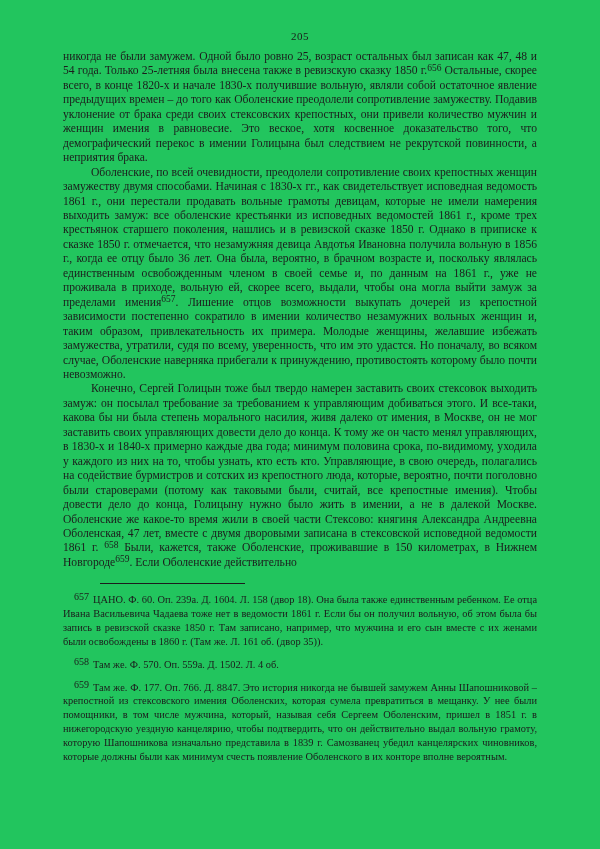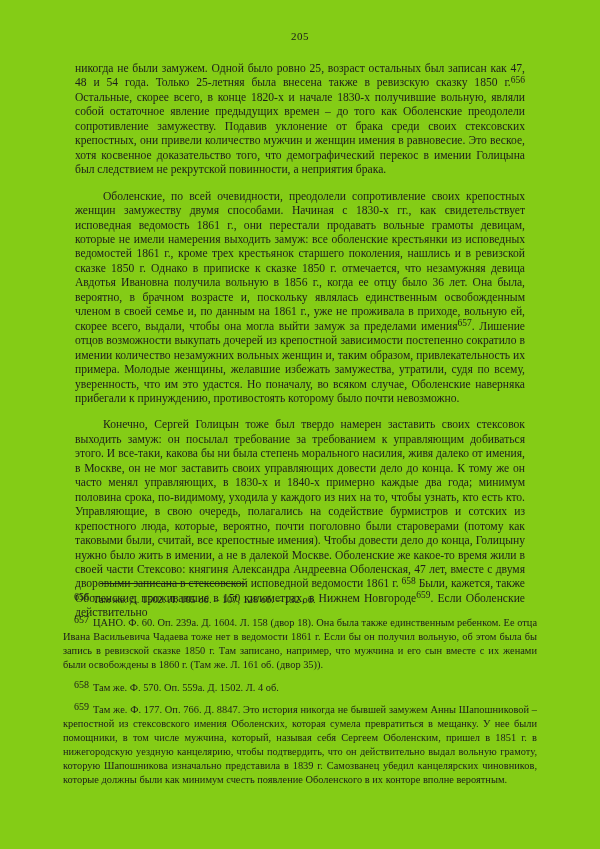--- a/index.html
+++ b/index.html
@@ -5,21 +5,21 @@
   html, body {
     margin: 0;
     padding: 0;
     background: #e9e9e9;
   }
   .page {
     position: relative;
     width: 600px;
     height: 849px;
     margin: 0 auto;
-    background: #84cc16;
+    background: #22c55e;
     color: #1c1c1c;
     font-family: "Liberation Serif", "DejaVu Serif", serif;
     overflow: hidden;
   }
   .page-number {
     position: absolute;
     top: 30px;
     left: 0;
     right: 0;
     text-align: center;
@@ -29,21 +29,21 @@
   .main-text {
     position: absolute;
     top: 50px;
     left: 63px;
     width: 474px;
     font-size: 11.6px;
     line-height: 14.45px;
     text-align: justify;
   }
   .para {
-    margin: 12px;
+    margin: 0;
     padding: 0;
   }
   .para.indent {
     text-indent: 28px;
   }
   sup.fnref {
     font-size: 9.5px;
     line-height: 0;
     position: relative;
     top: -3.5px;
@@ -85,18 +85,17 @@
 
 <div class="page">
   <div class="page-number">205</div>
   <div class="main-text" id="main-text">
       <p class="para">никогда не были замужем. Одной было ровно 25, возраст остальных был записан как 47, 48 и 54 года. Только 25-летняя была внесена также в ревизскую сказку 1850 г.<sup class="fnref">656</sup> Остальные, скорее всего, в конце 1820-х и начале 1830-х получившие вольную, являли собой остаточное явление предыдущих времен – до того как Оболенские преодолели сопротивление замужеству. Подавив уклонение от брака среди своих стексовских крепостных, они привели количество мужчин и женщин имения в равновесие. Это веское, хотя косвенное доказательство того, что демографический перекос в имении Голицына был следствием не рекрутской повинности, а неприятия брака.</p>
       <p class="para indent">Оболенские, по всей очевидности, преодолели сопротивление своих крепостных женщин замужеству двумя способами. Начиная с 1830-х гг., как свидетельствует исповедная ведомость 1861 г., они перестали продавать вольные грамоты девицам, которые не имели намерения выходить замуж: все оболенские крестьянки из исповедных ведомостей 1861 г., кроме трех крестьянок старшего поколения, нашлись и в ревизской сказке 1850 г. Однако в приписке к сказке 1850 г. отмечается, что незамужняя девица Авдотья Ивановна получила вольную в 1856 г., когда ее отцу было 36 лет. Она была, вероятно, в брачном возрасте и, поскольку являлась единственным освобожденным членом в своей семье и, по данным на 1861 г., уже не проживала в приходе, вольную ей, скорее всего, выдали, чтобы она могла выйти замуж за пределами имения<sup class="fnref">657</sup>. Лишение отцов возможности выкупать дочерей из крепостной зависимости постепенно сократило в имении количество незамужних вольных женщин и, таким образом, привлекательность их примера. Молодые женщины, желавшие избежать замужества, утратили, судя по всему, уверенность, что им это удастся. Но поначалу, во всяком случае, Оболенские наверняка прибегали к принуждению, противостоять которому было почти невозможно.</p>
       <p class="para indent">Конечно, Сергей Голицын тоже был твердо намерен заставить своих стексовок выходить замуж: он посылал требование за требованием к управляющим добиваться этого. И все-таки, какова бы ни была степень морального насилия, живя далеко от имения, в Москве, он не мог заставить своих управляющих довести дело до конца. К тому же он часто менял управляющих, в 1830-х и 1840-х примерно каждые два года; минимум половина срока, по-видимому, уходила у каждого из них на то, чтобы узнать, кто есть кто. Управляющие, в свою очередь, полагались на содействие бурмистров и сотских из крепостного люда, которые, вероятно, почти поголовно были староверами (потому как таковыми были, считай, все крепостные имения). Чтобы довести дело до конца, Голицыну нужно было жить в имении, а не в далекой Москве. Оболенские же какое-то время жили в своей части Стексово: княгиня Александра Андреевна Оболенская, 47 лет, вместе с двумя дворовыми записана в стексовской исповедной ведомости 1861 г. <sup class="fnref">658</sup> Были, кажется, также Оболенские, проживавшие в 150 километрах, в Нижнем Новгороде<sup class="fnref">659</sup>. Если Оболенские действительно</p>
     </div>
   <div class="footnote-separator"></div>
   <div class="footnotes" id="footnotes">
-      <p class="footnote"><sup class="fnum">656</sup><span>Там же. Д. 1502. Л. 105 об. – 107, 128 об. – 132 об.</span></p>
       <p class="footnote"><sup class="fnum">657</sup><span>ЦАНО. Ф. 60. Оп. 239а. Д. 1604. Л. 158 (двор 18). Она была также единственным ребенком. Ее отца Ивана Васильевича Чадаева тоже нет в ведомости 1861 г. Если бы он получил вольную, об этом была бы запись в ревизской сказке 1850 г. Там записано, например, что мужчина и его сын вместе с их женами были освобождены в 1860 г. (Там же. Л. 161 об. (двор 35)).</span></p>
       <p class="footnote"><sup class="fnum">658</sup><span>Там же. Ф. 570. Оп. 559а. Д. 1502. Л. 4 об.</span></p>
       <p class="footnote"><sup class="fnum">659</sup><span>Там же. Ф. 177. Оп. 766. Д. 8847. Это история никогда не бывшей замужем Анны Шапошниковой – крепостной из стексовского имения Оболенских, которая сумела превратиться в мещанку. У нее были помощники, в том числе мужчина, который, называя себя Сергеем Оболенским, пришел в 1851 г. в нижегородскую уездную канцелярию, чтобы подтвердить, что он действительно выдал вольную грамоту, которую Шапошникова изначально представила в 1839 г. Самозванец убедил канцелярских чиновников, которые должны были как минимум счесть появление Оболенского в их конторе вполне вероятным.</span></p>
     </div>
 </div>
 
 </body></html>

